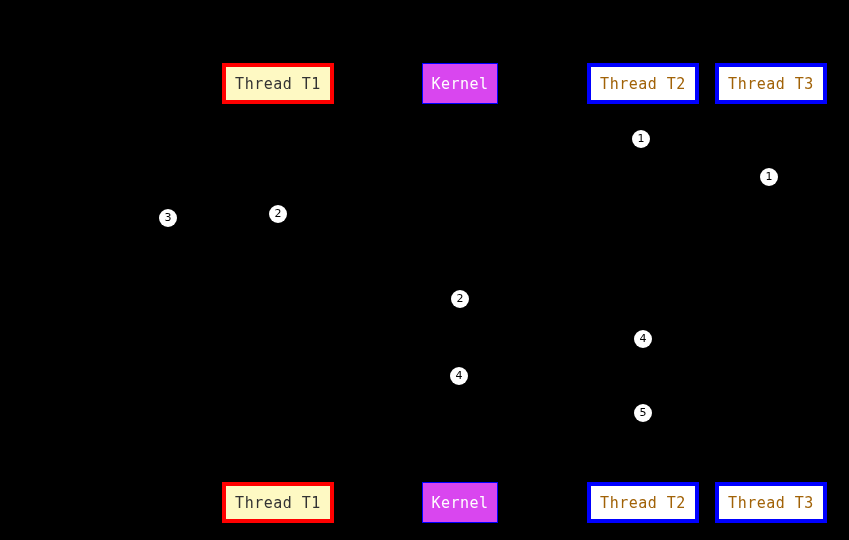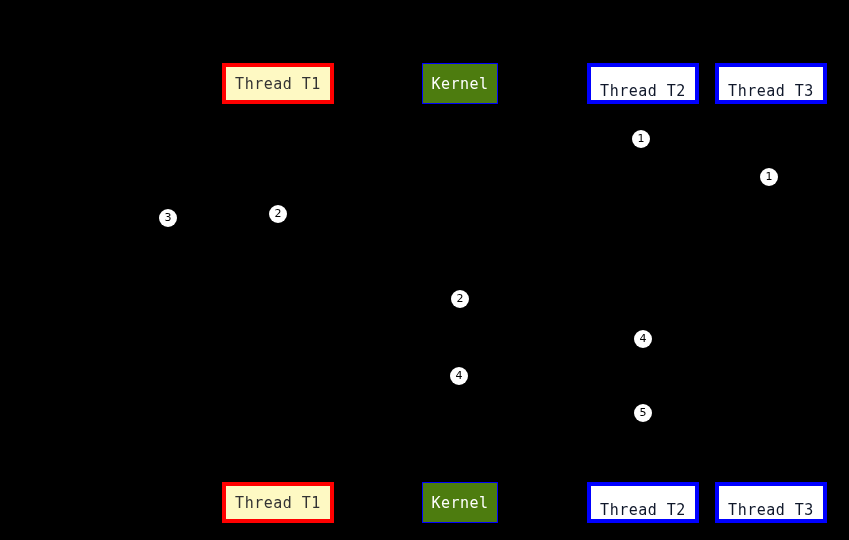--- a/index.html
+++ b/index.html
@@ -57,27 +57,26 @@
     white-space: nowrap;
     color: #333333;
   }
   .pbox.red {
     border: 4px solid #FF0000;
     color: #333333;
     background: #fef9c3;
   }
   .pbox.blue {
     border: 4px solid #0000FF;
-    color: #0f172a;
+    color: #a16207;
     background: #FFFFFF;
-    align-items: flex-end;
   }
   .pbox.kernel {
     border: 1px solid #0000FF;
-    background: #4d7c0f;
+    background: #d946ef;
     color: #FFFFFF;
   }
 
   
   .step {
     position: absolute;
     width: 18px;
     height: 18px;
     border-radius: 50%;
     background: #FFFFFF;

